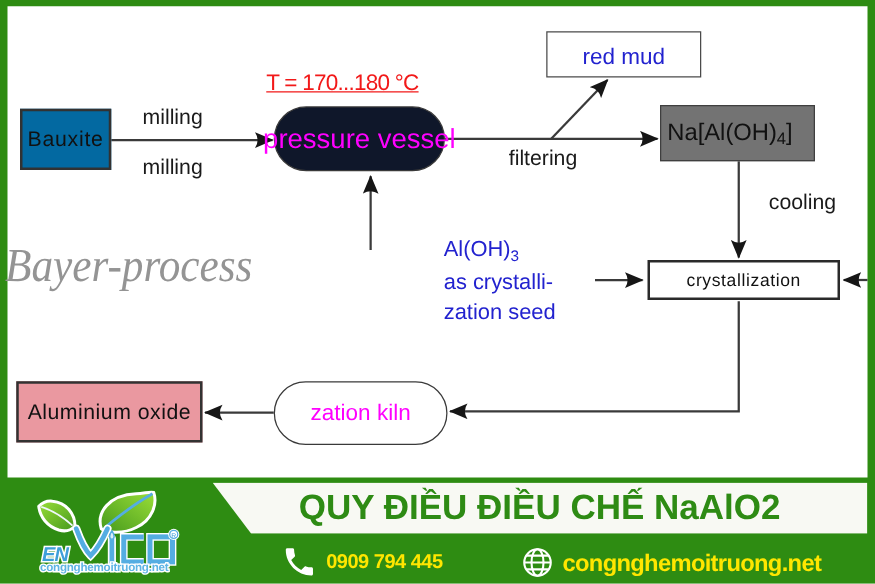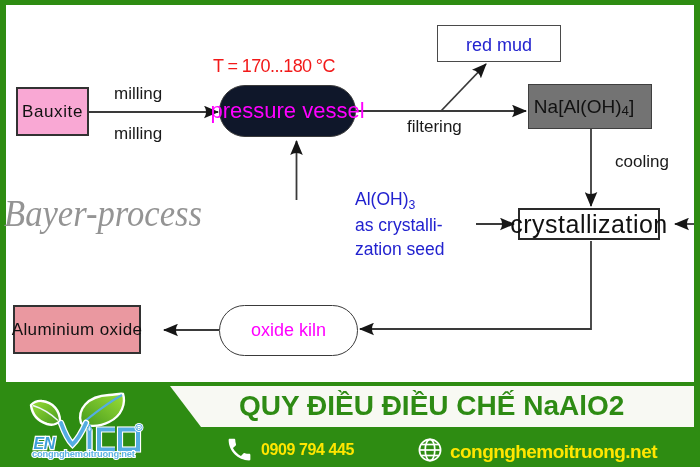--- a/index.html
+++ b/index.html
@@ -27,31 +27,31 @@
       <line x1="441" y1="111" x2="486" y2="64" marker-end="url(#arr)"></line>
       <line x1="296.5" y1="200" x2="296.5" y2="141" marker-end="url(#arr)"></line>
       <line x1="591" y1="129" x2="591" y2="206" marker-end="url(#arr)"></line>
       <line x1="694" y1="224" x2="675" y2="224" marker-end="url(#arr)"></line>
       <line x1="476" y1="224" x2="514" y2="224" marker-end="url(#arr)"></line>
       <polyline points="591,241 591,329 360,329" marker-end="url(#arr)"></polyline>
       <line x1="219" y1="330" x2="164" y2="330" marker-end="url(#arr)"></line>
     </g>
   </svg>
 
-  <div class="box" style="left:16px;top:87px;width:73px;height:49px;background:#f9a8d4;border:2px solid #323232;font-size:17px;color:#111;letter-spacing:0.6px;">Bauxite</div>
-  <div class="box" style="left:13px;top:305px;width:128px;height:49px;background:#ea98a0;border:2px solid #323232;font-size:17px;color:#111;letter-spacing:0.4px;">Aluminium oxide</div>
+  <div class="box" style="left:16px;top:87px;width:73px;height:49px;background:#0369a1;border:2px solid #323232;font-size:17px;color:#111;letter-spacing:0.6px;">Bauxite</div>
+  <div class="box" style="left:13px;top:305px;width:149px;height:49px;background:#ea98a0;border:2px solid #323232;font-size:17px;color:#111;letter-spacing:0.4px;">Aluminium oxide</div>
   <div class="box" style="left:437px;top:25px;width:124px;height:37px;background:#fff;border:1px solid #4a4a4a;font-size:18px;color:#2222cf;padding-top:4px;">red mud</div>
   <div class="box" style="left:528px;top:84px;width:124px;height:45px;background:#737373;border:1.5px solid #3f3f3f;font-size:19px;color:#111;padding-right:12px;">Na[Al(OH)<sub>4</sub>]</div>
-  <div class="box" style="left:518px;top:208px;width:142px;height:32px;background:#fff;border:2px solid #2a2a2a;font-size:25px;color:#111;letter-spacing:0.5px;">crystallization</div>
+  <div class="box" style="left:518px;top:208px;width:154px;height:32px;background:#fff;border:2px solid #2a2a2a;font-size:14px;color:#111;letter-spacing:0.5px;">crystallization</div>
   <div class="box" style="left:219px;top:85px;width:137px;height:52px;background:#0f172a;border:1.5px solid #3a3a3a;border-radius:26px;font-size:22px;color:#ff00ff;">pressure vessel</div>
-  <div class="box" style="left:219px;top:305px;width:139px;height:51px;background:#fff;border:1.5px solid #3a3a3a;border-radius:26px;font-size:18px;color:#ff00ff;">oxide kiln</div>
+  <div class="box" style="left:219px;top:305px;width:139px;height:51px;background:#fff;border:1.5px solid #3a3a3a;border-radius:26px;font-size:18px;color:#ff00ff;">zation kiln</div>
 
   <div class="lbl" style="left:114px;top:84px;font-size:17px;">milling</div>
   <div class="lbl" style="left:114px;top:124px;font-size:17px;">milling</div>
-  <div class="lbl" style="left:213px;top:56px;font-size:18px;letter-spacing:-0.6px;color:#f21919;">T = 170...180 °C</div>
+  <div class="lbl" style="left:213px;top:56px;font-size:18px;letter-spacing:-0.6px;color:#f21919;text-decoration:underline;">T = 170...180 °C</div>
   <div class="lbl" style="left:407px;top:117px;font-size:17px;">filtering</div>
   <div class="lbl" style="left:615px;top:152px;font-size:17px;">cooling</div>
   <div class="lbl" style="left:274px;top:196px;font-size:18px;color:#ffffff;font-weight:bold;">NaOH</div>
   <div class="lbl" style="left:355px;top:187px;width:141px;text-align:left;font-size:17.5px;color:#2222cf;line-height:24px;">Al(OH)<sub>3</sub><br>as crystalli-<br>zation seed</div>
   <div class="lbl" style="left:4px;top:191px;font-family:'Liberation Serif',serif;font-style:italic;font-size:38px;color:#949494;transform:scaleX(0.911);transform-origin:left top;">Bayer-process</div>
 
   <div style="position:absolute;left:170px;top:386px;width:524px;height:41px;background:#f8f9f3;
               clip-path:polygon(0 0,524px 0,524px 41px,31px 41px);"></div>
   <div class="lbl" style="left:239px;top:390px;font-size:28px;font-weight:bold;color:#2e8b14;">QUY ĐIỀU ĐIỀU CHẾ NaAlO2</div>
 

